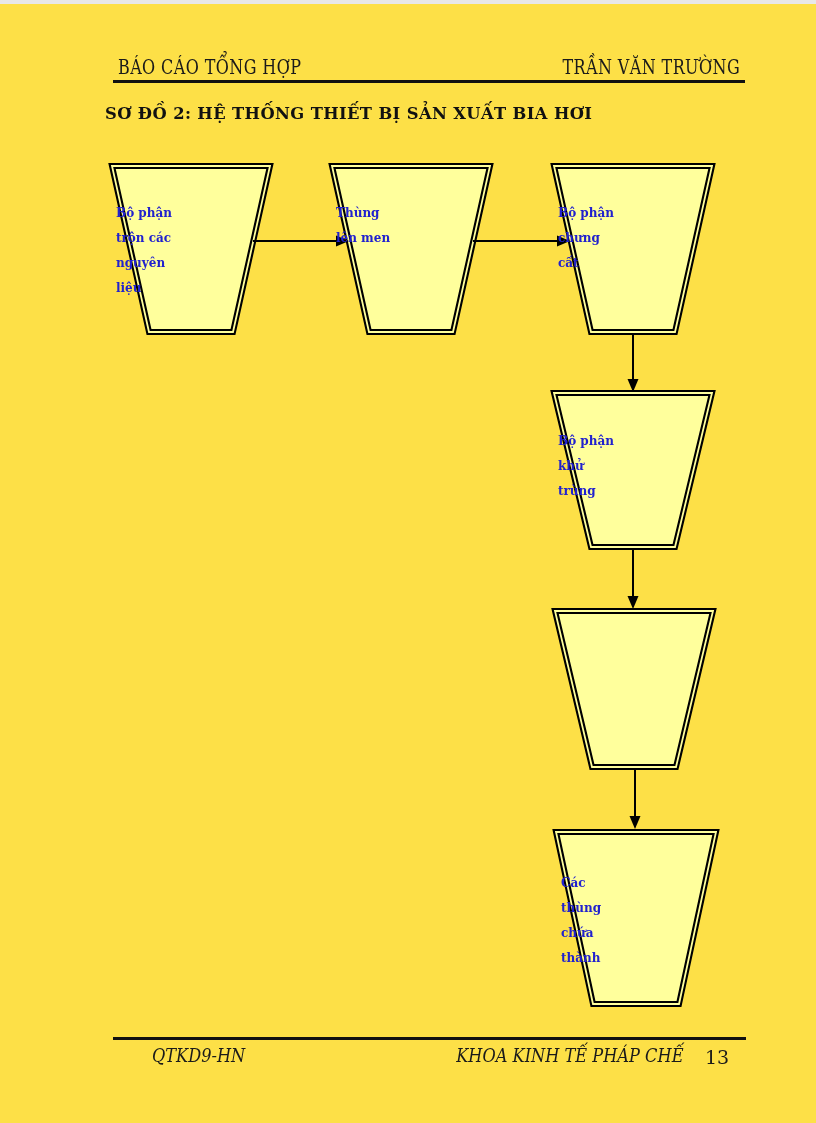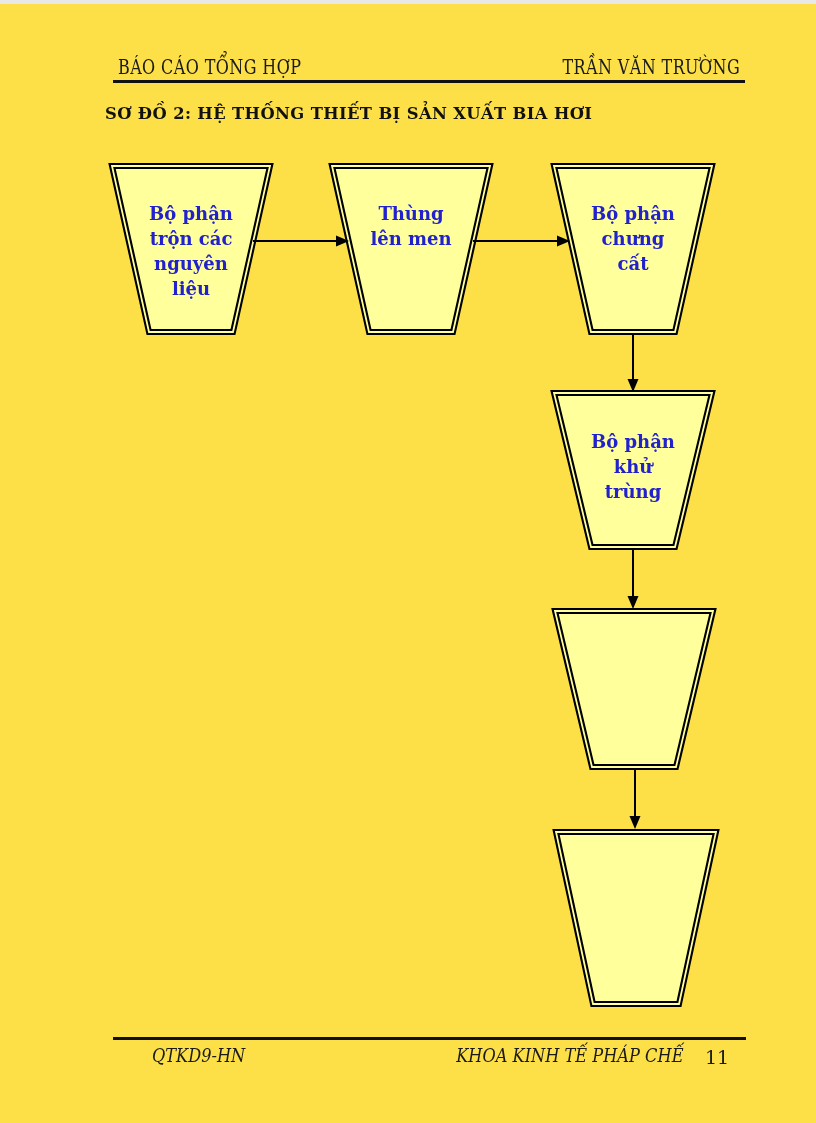--- a/index.html
+++ b/index.html
@@ -30,22 +30,22 @@
     transform:scaleX(0.96); transform-origin:0 50%;
     letter-spacing:0.4px; white-space:nowrap; color:#111;
   }
   
   .chart { position:absolute; left:0; top:0; }
   .node-outer { stroke:#000; stroke-width:6; stroke-linejoin:miter; }
   .node-inner { stroke-width:1.8; fill:none; }
   .arrow-line { stroke:#000; stroke-width:2; }
   .arrow-head { fill:#000; stroke:none; }
   .node-label {
-    position:absolute; width:150px; text-align:center;
-    font-size:18px; font-weight:bold; line-height:25px;
+    position:absolute; width:150px; 
+    font-size:12px; font-weight:bold; line-height:25px;
     color:#2121CE; white-space:pre-line;
   }
   
   .ftr-rule {
     position:absolute; left:113px; top:1033px; width:633px; height:3px;
     background:#111;
   }
   .ftr-left {
     position:absolute; left:152px; top:1041px; font-size:18px; font-style:italic;
     transform:scaleX(0.9); transform-origin:0 50%; white-space:nowrap;
@@ -128,19 +128,23 @@
 nguyên
 liệu</div>
   <div class="node-label" style="left:336px; top:197px;">Thùng
 lên men</div>
   <div class="node-label" style="left:558px; top:197px;">Bộ phận
 chưng
 cất</div>
   <div class="node-label" style="left:558px; top:425px;">Bộ phận
 khử
 trùng</div>
+  <div class="node-label" style="left:561px; top:867px;">Các
+thùng
+chứa
+thành</div>
 
   <div class="ftr-rule"></div>
   <div class="ftr-left">QTKD9-HN</div>
   <div class="ftr-right">KHOA KINH TẾ PHÁP CHẾ</div>
-  <div class="page-num">11</div>
+  <div class="page-num">13</div>
 
 </div>
 
 </body></html>

